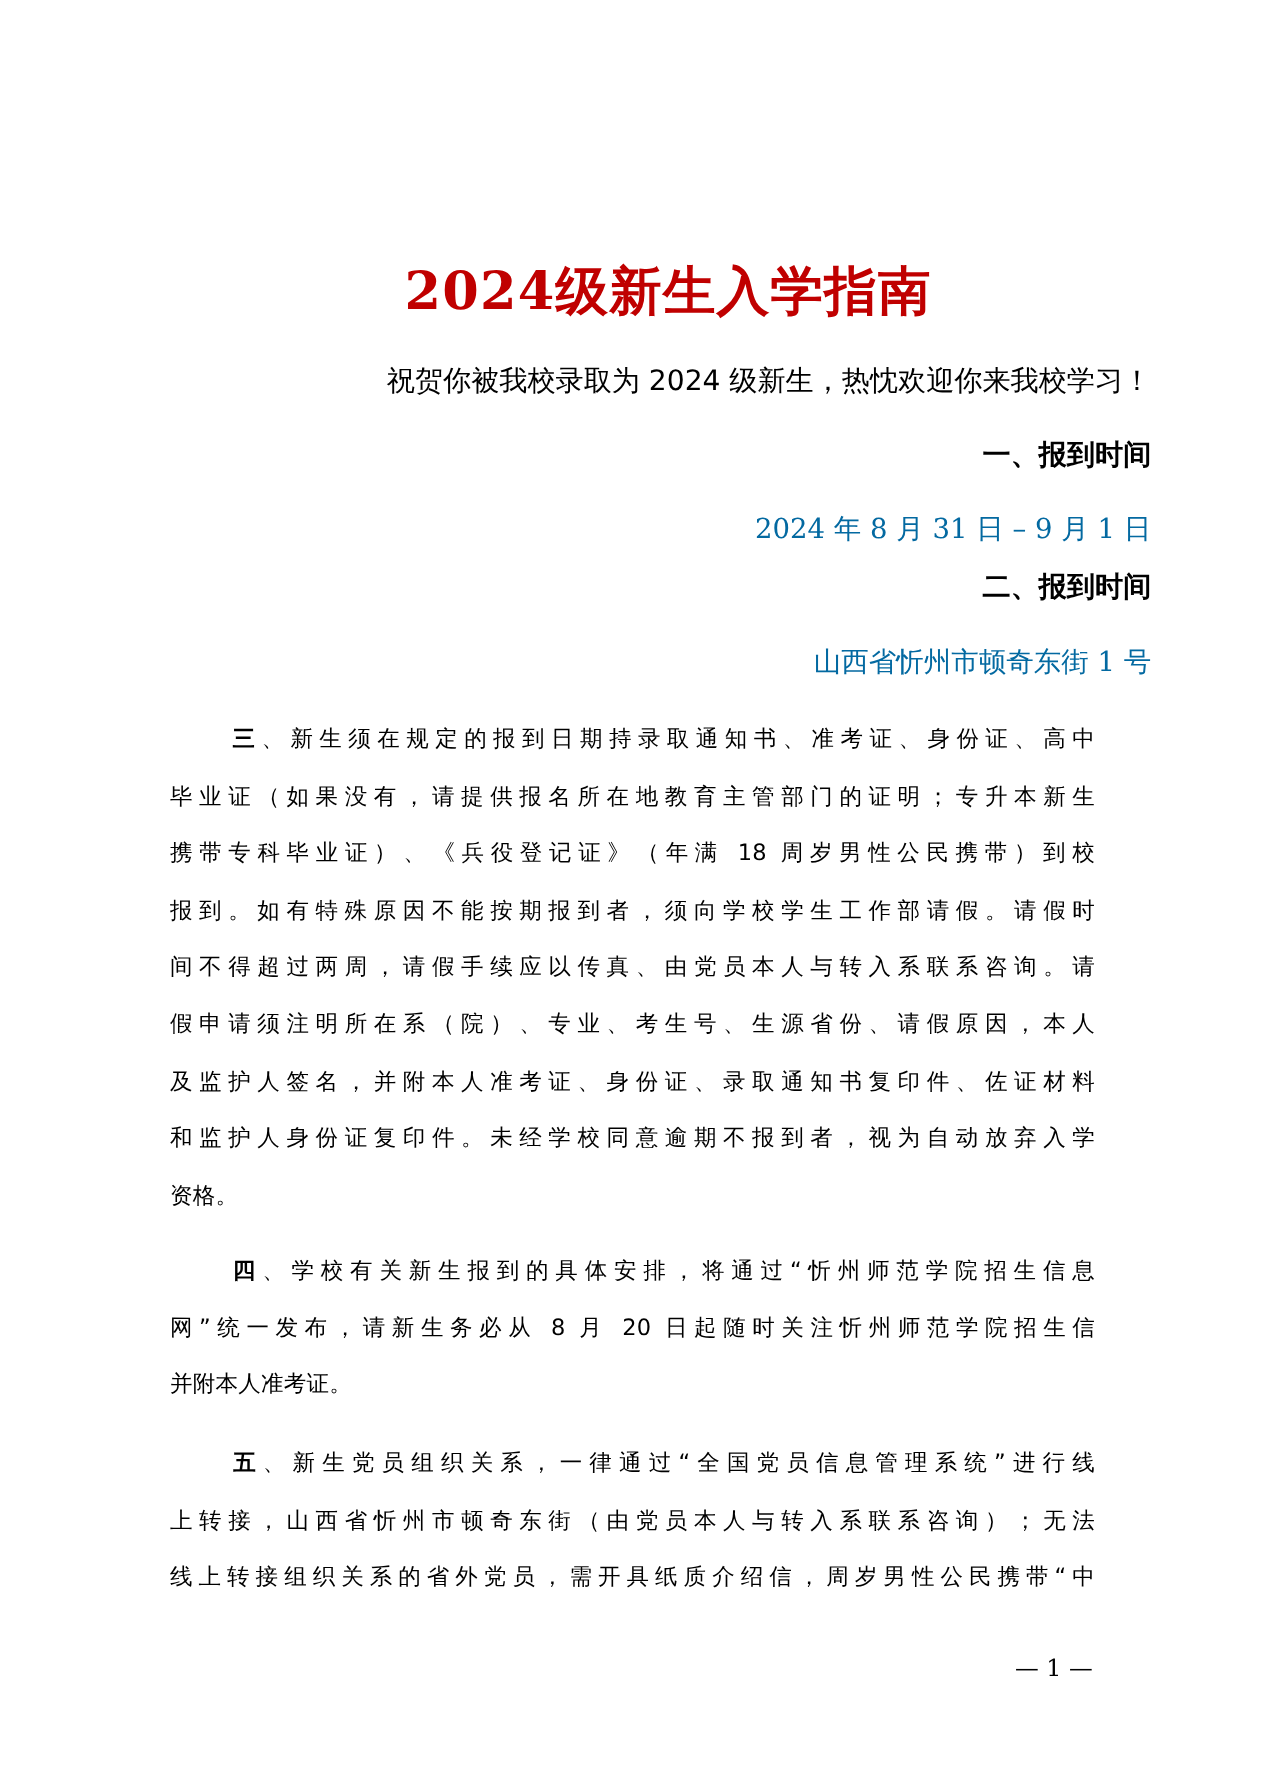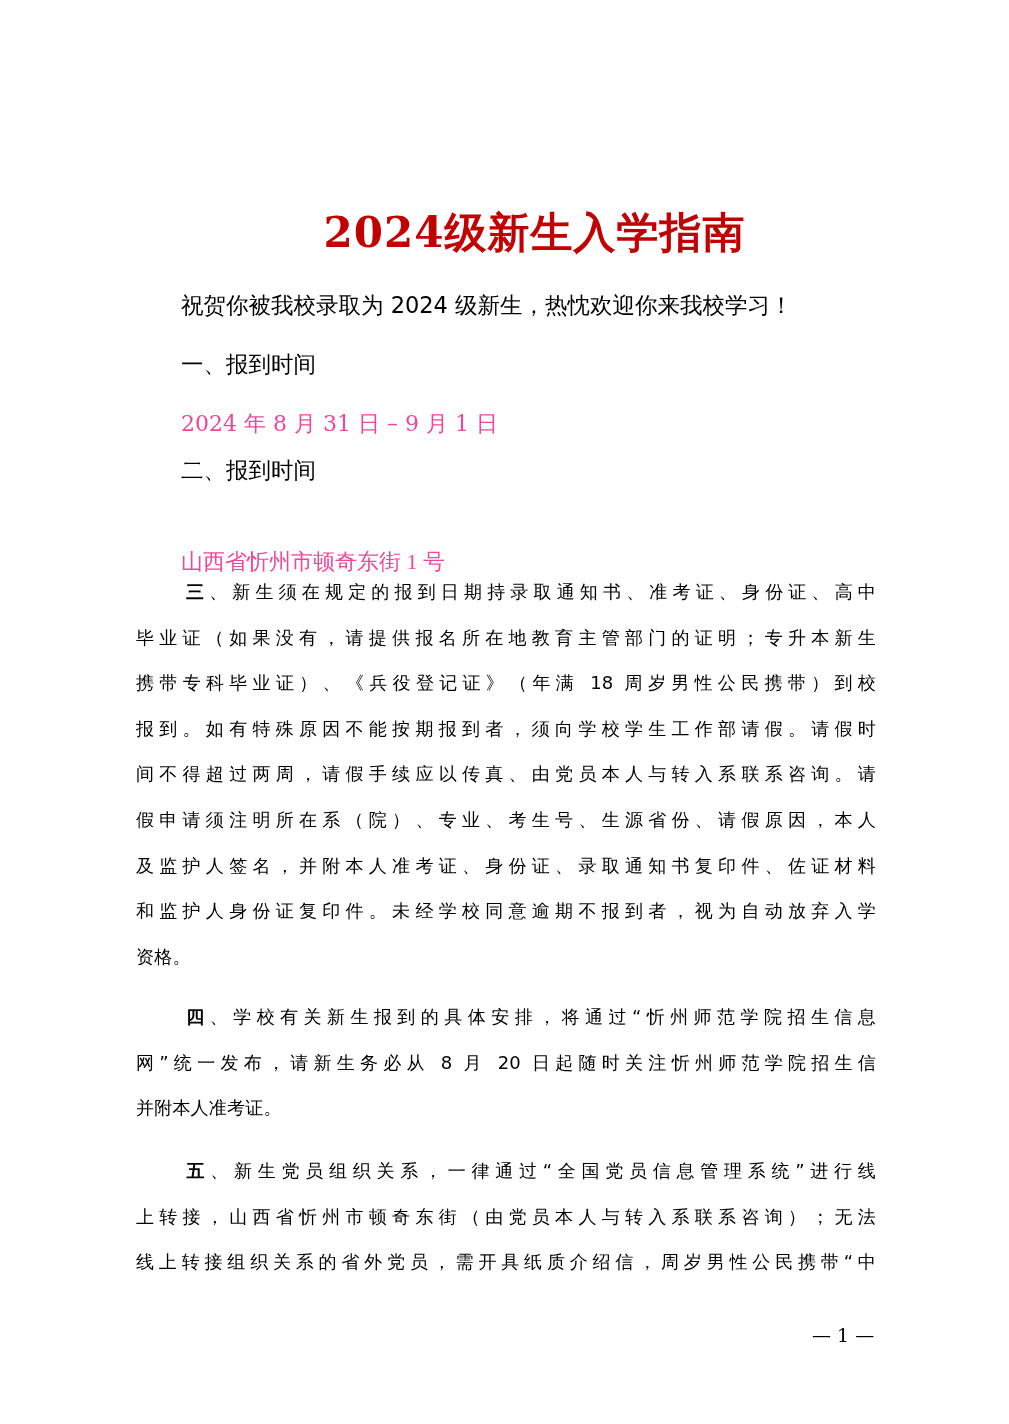--- a/index.html
+++ b/index.html
@@ -35,29 +35,30 @@
       color: #c00000;
       letter-spacing: 1px;
     }
     .line {
       position: absolute;
       left: 136px;
       width: 740px;
       font-size: 22.5px;
       line-height: 30px;
       white-space: nowrap;
+      text-align: right;
     }
     .indent { left: 181px; }
     .heading {
-      font-weight: normal;
+      font-weight: bold;
       font-family: "DejaVu Sans", "Liberation Sans", sans-serif;
     }
     .red-serif {
       font-family: "DejaVu Serif", "Liberation Serif", serif;
-      color: #ec4899;
+      color: #0369a1;
       font-size: 22px;
     }
     .para {
       position: absolute;
       left: 136px;
       width: 740px;
       font-size: 18px;
       line-height: 45.6px;
       text-align: justify;
       text-align-last: left;
@@ -96,21 +97,21 @@
 <div class="page">
 
   <div class="title">2024级新生入学指南</div>
 
   <div class="line indent" style="top:290px;">祝贺你被我校录取为 2024 级新生，热忱欢迎你来我校学习！</div>
 
   <div class="line indent heading" style="top:349px;">一、报到时间</div>
   <div class="line indent red-serif" style="top:409px;">2024 年 8 月 31 日 – 9 月 1 日</div>
 
   <div class="line indent heading" style="top:455px;">二、报到时间</div>
-  <div class="line indent red-serif" style="top:547px;font-family:Liberation Serif, serif;">山西省忻州市顿奇东街 1 号</div>
+  <div class="line indent red-serif" style="top:516px;">山西省忻州市顿奇东街 1 号</div>
 
   <div class="para" style="top:569px;">
     <span class="pline"><span class="lead"></span><b>三</b><span>、新生须在规定的报到日期持录取通知书、准考证、身份证、高中</span></span>
     <span class="pline">毕业证（如果没有，请提供报名所在地教育主管部门的证明；专升本新生</span>
     <span class="pline">携带专科毕业证）、《兵役登记证》（年满 18 周岁男性公民携带）到校</span>
     <span class="pline">报到。如有特殊原因不能按期报到者，须向学校学生工作部请假。请假时</span>
     <span class="pline">间不得超过两周，请假手续应以传真、由党员本人与转入系联系咨询。请</span>
     <span class="pline">假申请须注明所在系（院）、专业、考生号、生源省份、请假原因，本人</span>
     <span class="pline">及监护人签名，并附本人准考证、身份证、录取通知书复印件、佐证材料</span>
     <span class="pline">和监护人身份证复印件。未经学校同意逾期不报到者，视为自动放弃入学</span>

